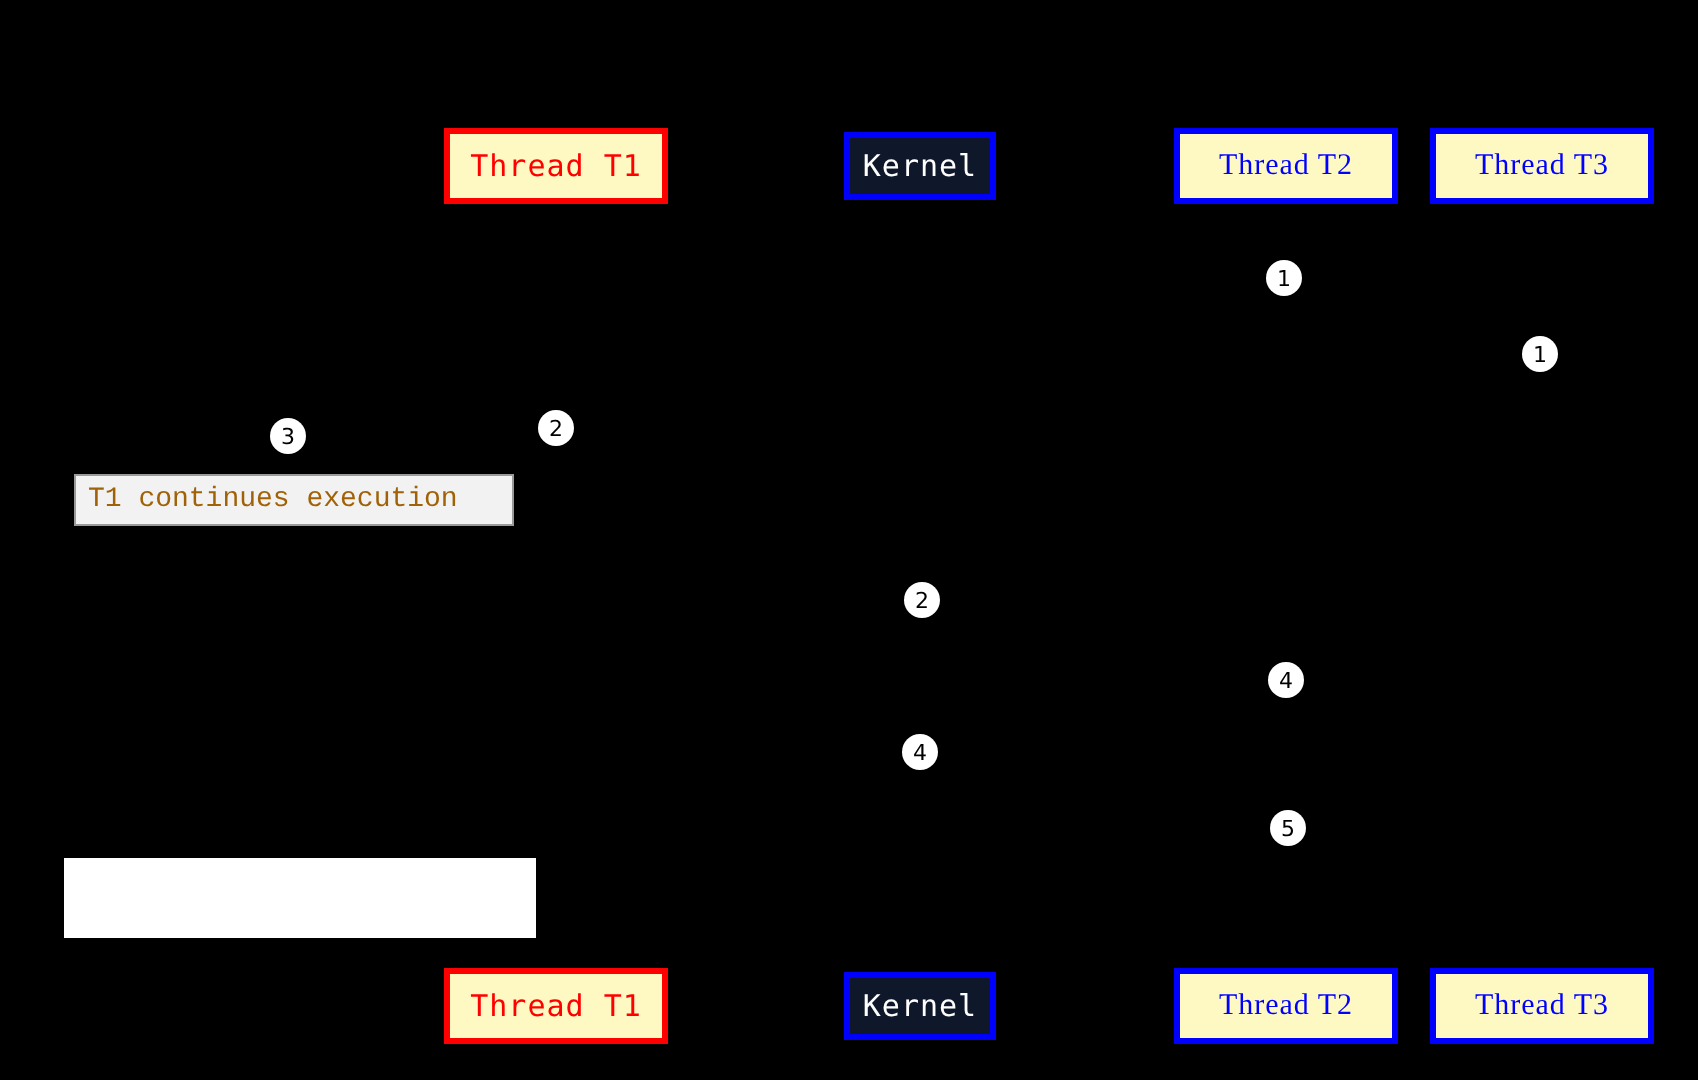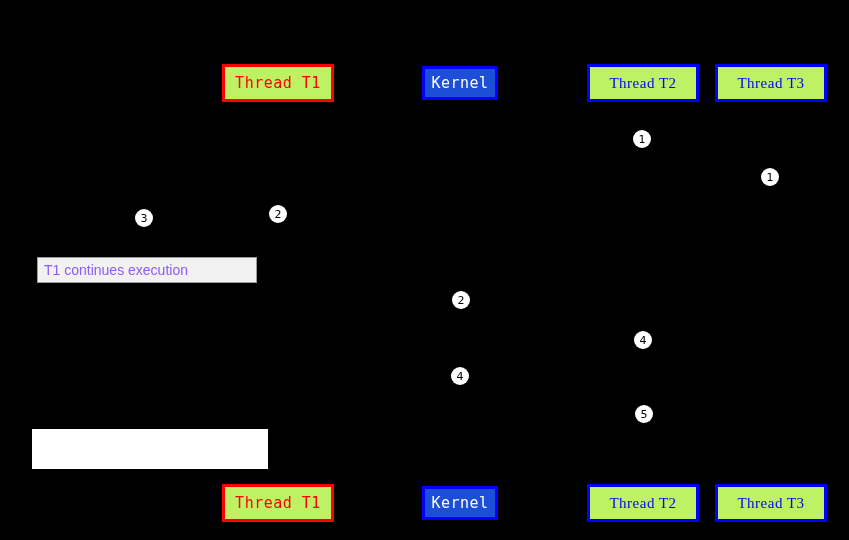--- a/index.html
+++ b/index.html
@@ -17,34 +17,34 @@
   #stage {
     position: absolute;
     left: 0; top: 0;
     width: 849px;
     height: 540px;
     background: #000000;
   }
   .lifeline-box {
     position: absolute;
     box-sizing: border-box;
-    background: #bef264;
+    background: #fef9c3;
     border-width: 3px;
     border-style: solid;
     display: flex;
     align-items: center;
     justify-content: center;
     font-family: "DejaVu Sans Mono", monospace;
     font-size: 15px;
     letter-spacing: 0.5px;
     white-space: nowrap;
     color: #000000;
   }
   .lifeline-box.red   { border-color: #ff0000; color: #ff0000; }
-  .lifeline-box.blue  { border-color: #0000ff; background: #1d4ed8; color: #ffffff; }
+  .lifeline-box.blue  { border-color: #0000ff; background: #0f172a; color: #ffffff; }
   .lifeline-box.blueo { border-color: #0000ff; color: #0000ff; font-family: Liberation Serif, serif; }
 
   .step-badge {
     position: absolute;
     width: 18px;
     height: 18px;
     border-radius: 50%;
     background: #ffffff;
     color: #000000;
     font-family: "DejaVu Sans", sans-serif;
@@ -52,28 +52,27 @@
     display: flex;
     align-items: center;
     justify-content: center;
     line-height: 1;
   }
   .note-box {
     position: absolute;
     box-sizing: border-box;
     background: #f2f2f2;
     border: 1px solid #9a9a9a;
-    color: #8b5cf6;
-    font-family: Liberation Sans, sans-serif;
+    color: #a16207;
+    font-family: Liberation Mono, monospace;
     font-size: 14px;
     display: flex;
     align-items: center;
     padding: 0 6px;
     white-space: nowrap;
-    margin-top: 20px;
   }
   .plain-box {
     position: absolute;
     box-sizing: border-box;
     background: #ffffff;
     border: 1px solid #ffffff;
   }
 </style>
 </head>
 <body>

